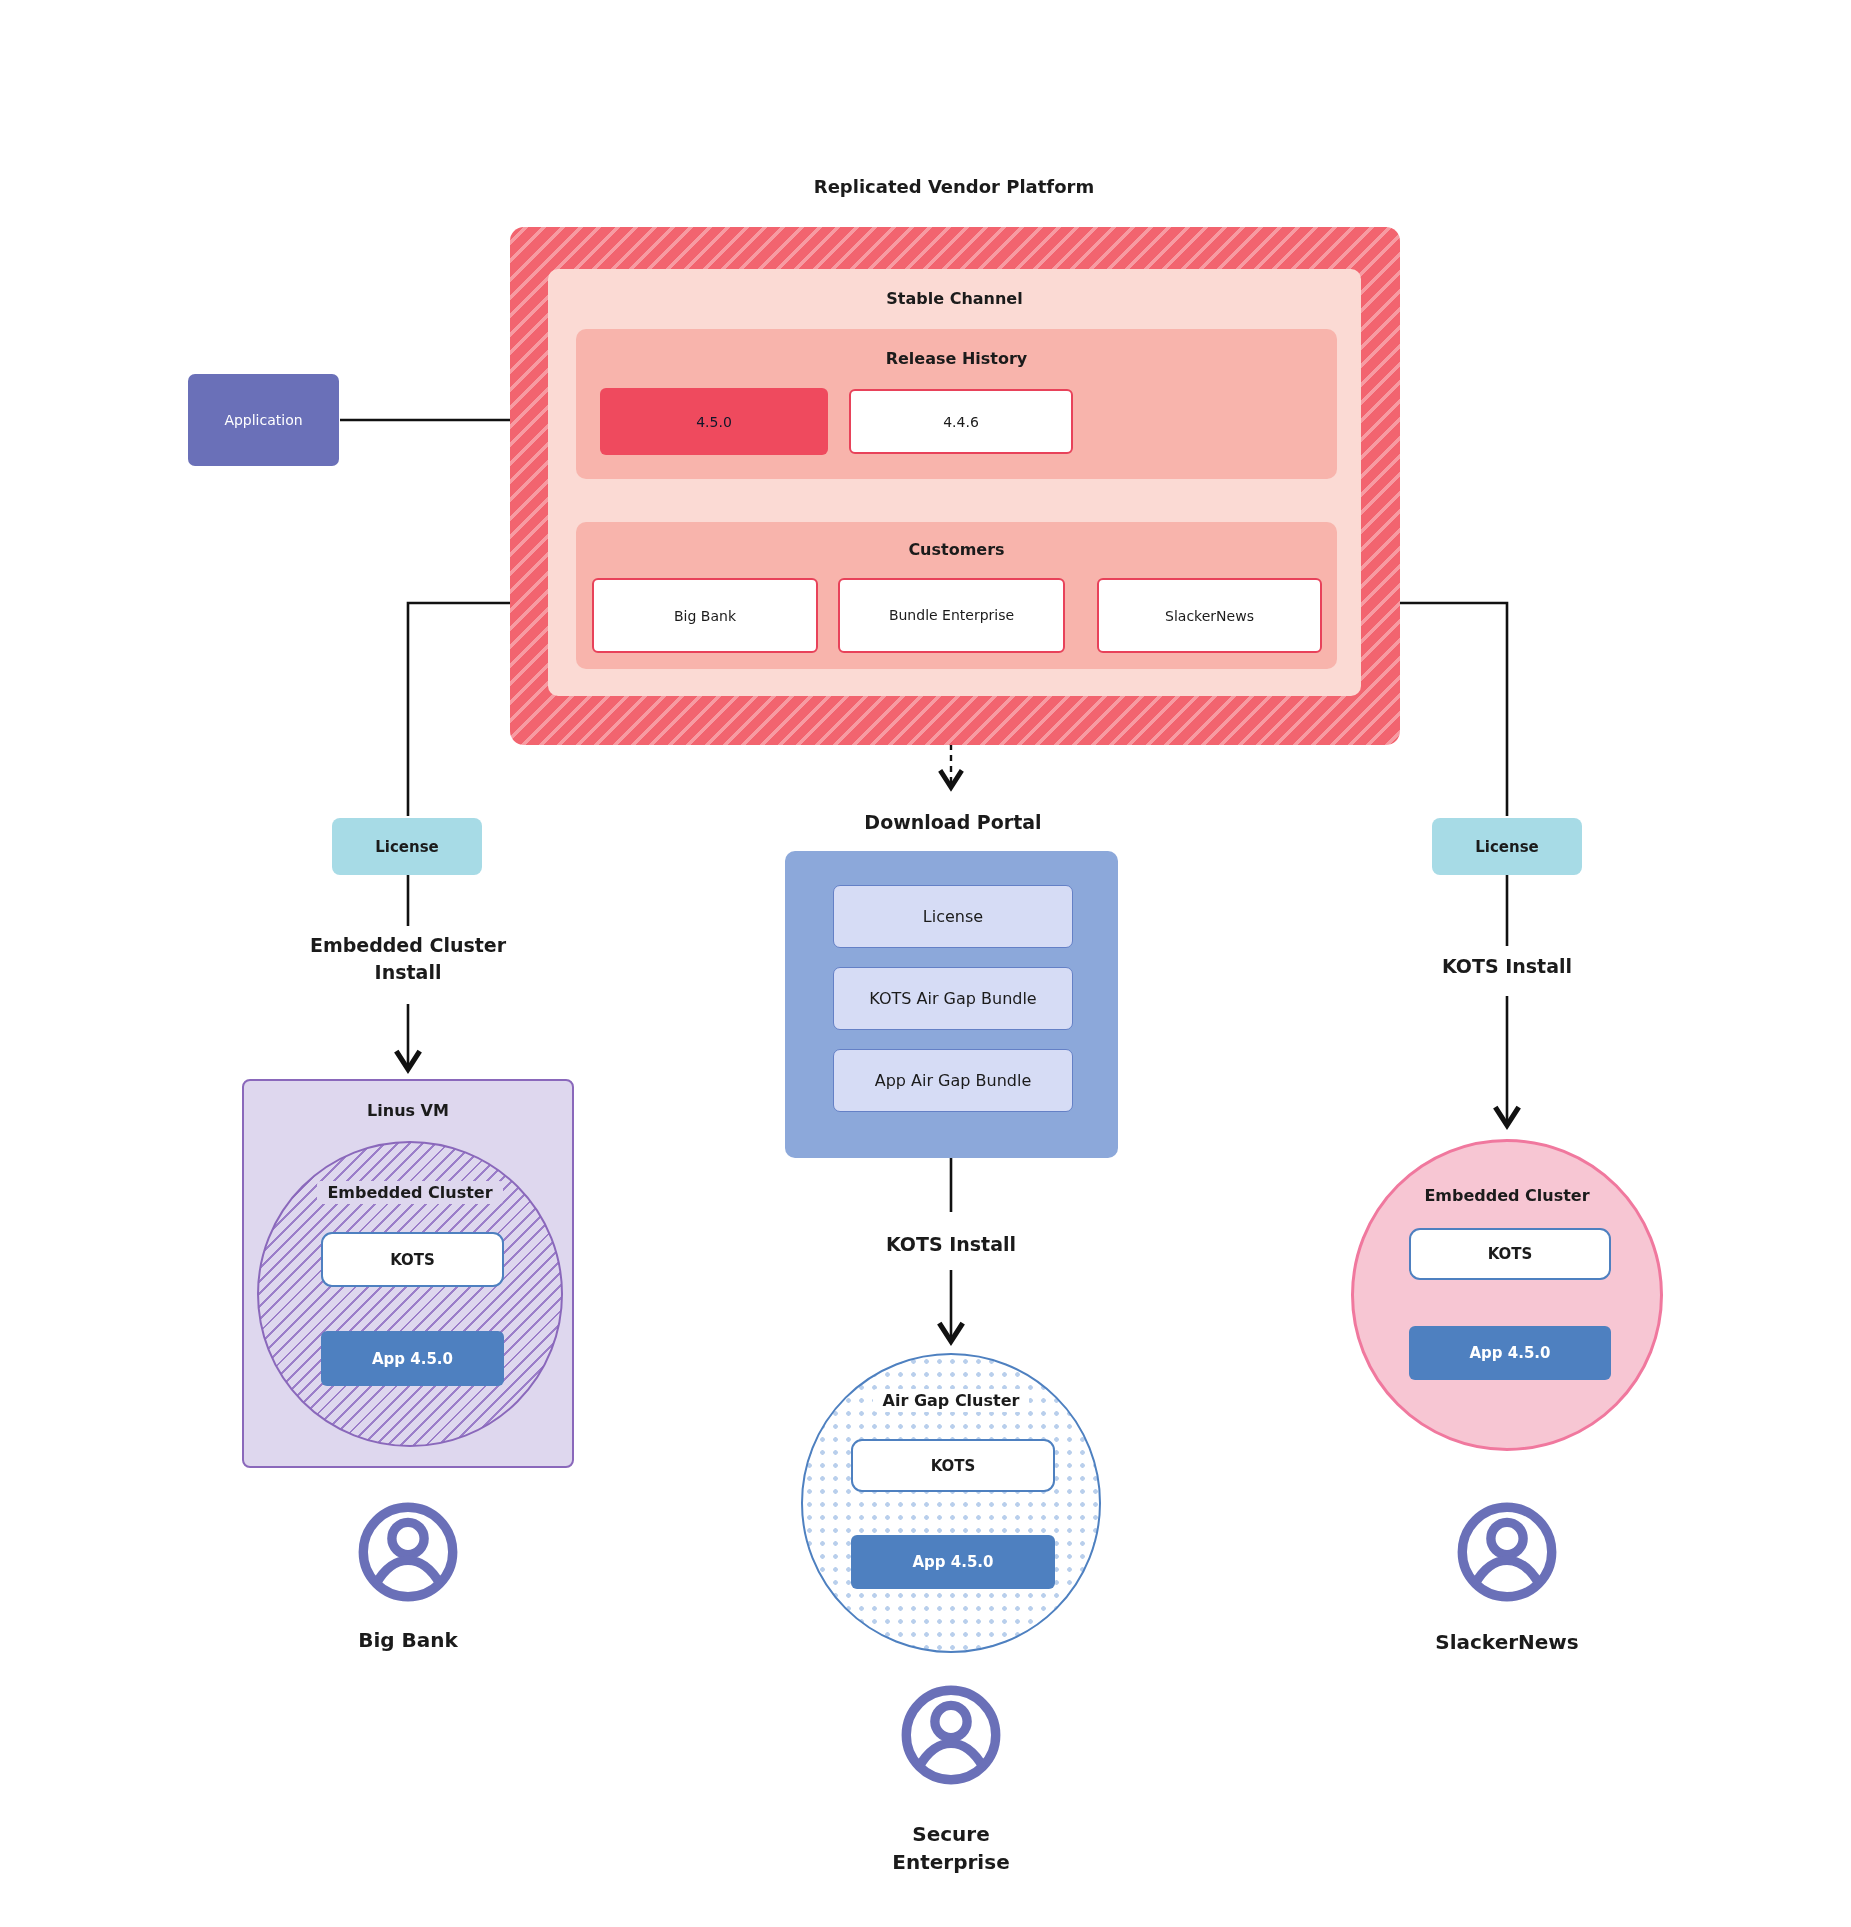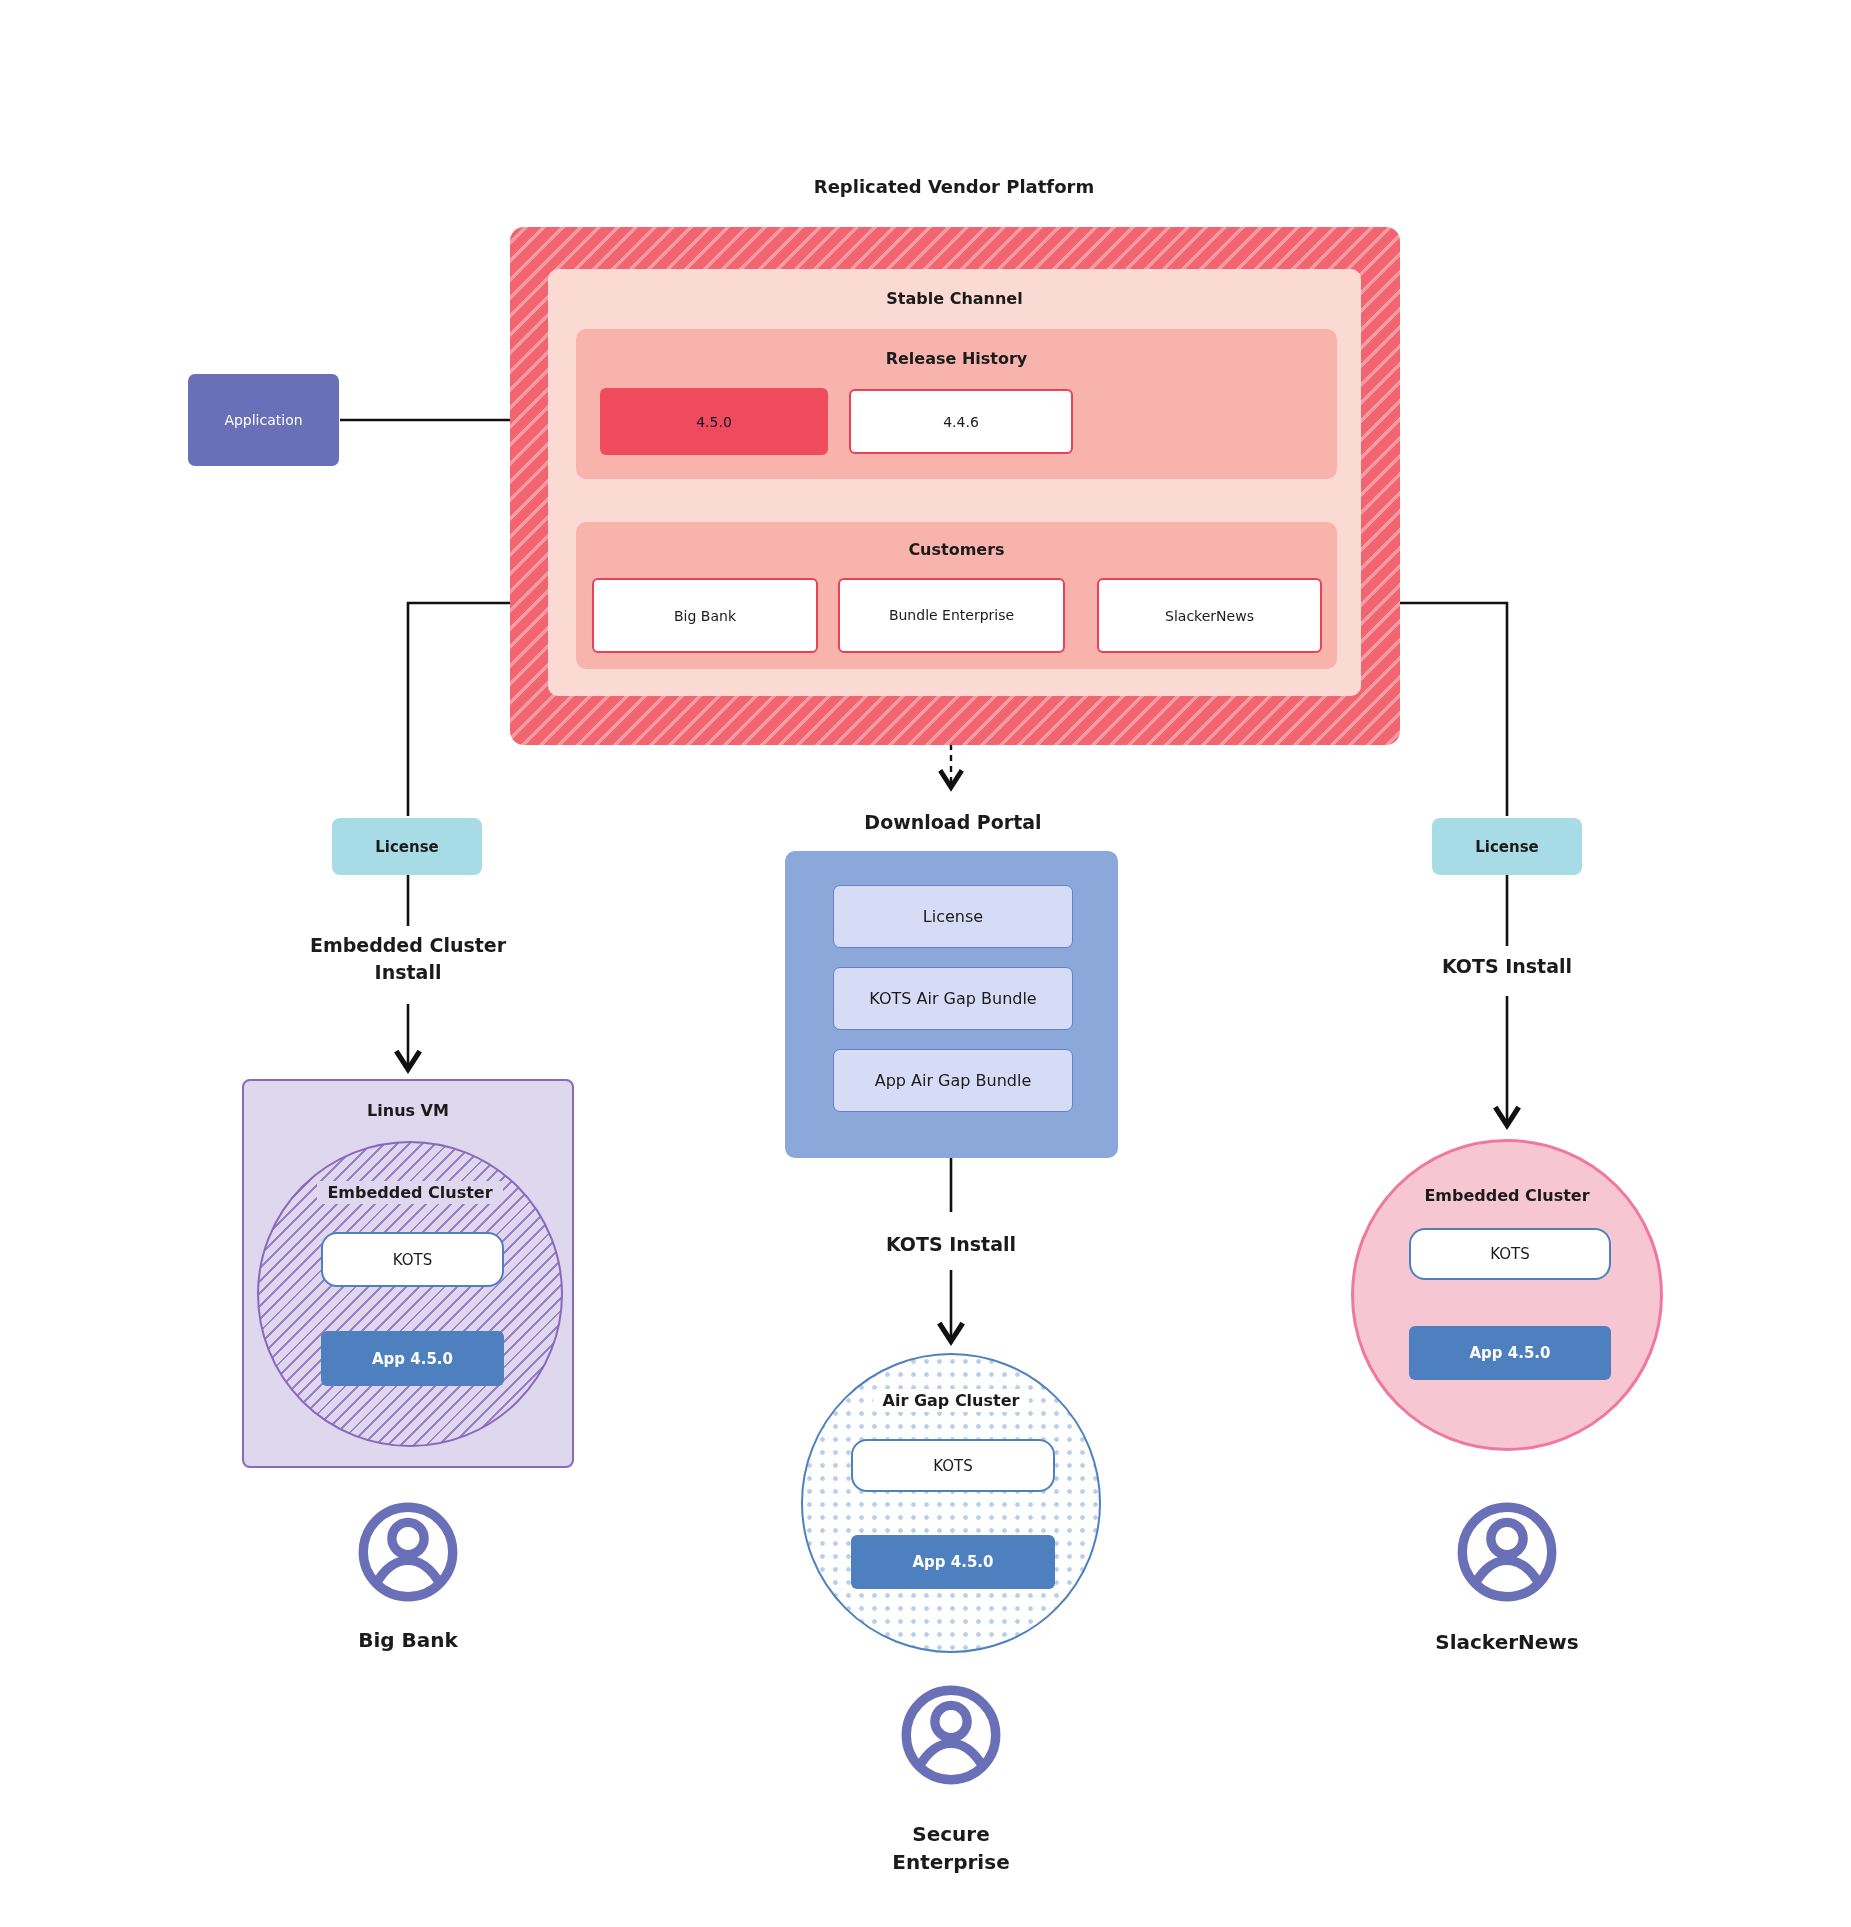--- a/index.html
+++ b/index.html
@@ -33,21 +33,21 @@
   .flow-label{font-size:19px;font-weight:600;line-height:27px;text-align:center;transform:translateX(-50%);white-space:nowrap;}
   .dp-box{background:var(--dp-blue);border-radius:10px;}
   .dp-item{background:var(--dp-item);border:1.5px solid var(--dp-border);border-radius:7px;font-size:16px;font-weight:500;}
   .vm-box{background:var(--vm-bg);border:2px solid var(--vm-border);border-radius:8px;}
   .circle{border-radius:50%;}
   .circle.hatch-purple{background:repeating-linear-gradient(135deg,rgba(0,0,0,0) 0 7px,var(--vm-stripe) 7px 9px) var(--vm-bg);border:2px solid var(--vm-border);}
   .circle.dots{background-image:radial-gradient(var(--dot) 2px,rgba(0,0,0,0) 2.6px);background-size:13px 13px;background-color:#fff;border:2px solid var(--blue-box);}
   .circle.pink{background:var(--pinkc-bg);border:3px solid var(--pinkc-border);}
   .cluster-label{position:absolute;width:100%;text-align:center;font-size:16px;font-weight:600;}
   .cluster-label span{padding:2px 10px;border-radius:4px;}
-  .kots{background:#fff;border:2px solid var(--blue-box);border-radius:16px;font-size:15px;font-weight:400;}
+  .kots{background:#fff;border:2px solid var(--blue-box);border-radius:11px;font-size:15px;font-weight:700;}
   .appblue{background:var(--blue-box);color:#fff;border-radius:6px;font-size:15px;font-weight:600;}
   .person-name{font-size:20px;font-weight:600;text-align:center;transform:translateX(-50%);white-space:nowrap;line-height:28px;}
   svg.wires{position:absolute;left:0;top:0;pointer-events:none;}
 </style>
 </head>
 <body>
 
 <div class="canvas">
 
   <svg class="wires" width="1851" height="1927" viewBox="0 0 1851 1927">

